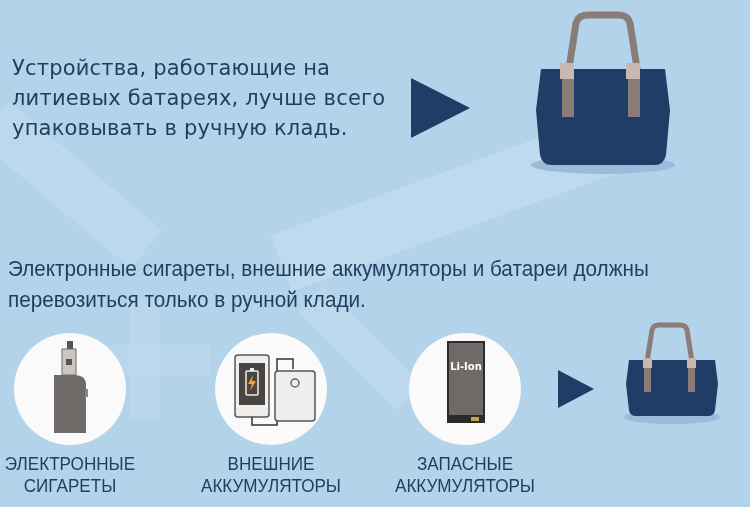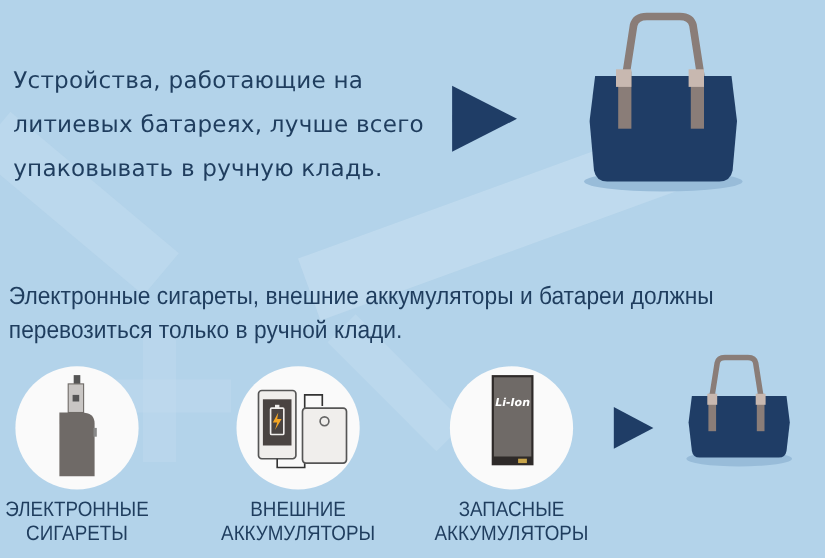--- a/index.html
+++ b/index.html
@@ -1,18 +1,18 @@
 <!DOCTYPE html>
 <html><head>
 <meta charset="utf-8">
 <style>
   html, body { margin:0; padding:0; }
   body { width:750px; height:507px; overflow:hidden; background:#b3d3ea; font-family:"DejaVu Sans", sans-serif; position:relative; }
   .bg-shape { position:absolute; background:#c4ddef; }
-  .intro { position:absolute; left:12px; top:53px; width:380px; font-size:21px; line-height:40px; color:#1f3d5e; letter-spacing:0.2px; }
+  .intro { position:absolute; left:12px; top:53px; width:380px; font-size:21px; line-height:30px; color:#1f3d5e; letter-spacing:0.2px; }
   .arrow { position:absolute; width:0; height:0; border-top-style:solid; border-bottom-style:solid; border-left-style:solid; border-top-color:transparent; border-bottom-color:transparent; }
   .arrow-big { left:411px; top:78px; border-top-width:30px; border-bottom-width:30px; border-left-width:59px; border-left-color:#1f3d66; }
   .arrow-small { left:558px; top:370px; border-top-width:19px; border-bottom-width:19px; border-left-width:36px; border-left-color:#1f3d66; }
   .bag { position:absolute; }
   .rules { position:absolute; left:8px; top:253px; width:740px; font-family:"Liberation Sans", sans-serif; font-size:22.5px; line-height:31px; color:#1f3d5e; transform:scaleX(0.92); transform-origin:left top; }
   .item { position:absolute; top:333px; width:180px; text-align:center; }
   .circle { width:112px; height:112px; border-radius:50%; background:#fafafa; margin:0 auto; position:relative; }
   .label { margin-top:8px; font-family:"Liberation Sans", sans-serif; font-size:19px; line-height:22px; color:#1f3d5e; text-transform:uppercase; transform:scaleX(0.9); }
 </style>
 </head>
@@ -75,21 +75,21 @@
   </div>
 </div>
 
 <div class="item" style="left:375px;">
   <div class="circle">
     <svg width="112" height="112" viewBox="0 0 112 112" style="position:absolute;left:0;top:0;">
       <rect x="38" y="8" width="38" height="82" fill="#2e2a29"></rect>
       <rect x="40" y="10" width="34" height="72" fill="#6f6a67"></rect>
       <rect x="62" y="84" width="8" height="4" fill="#c9a54a"></rect>
     </svg>
-    <div style="position:absolute;left:38px;top:28px;width:38px;text-align:center;font-size:10px;font-weight:bold;color:#fff;font-family:'DejaVu Sans',sans-serif;font-style:italic;">Li-Ion</div>
+    <div style="position:absolute;left:38px;top:28px;width:38px;text-align:center;font-size:10px;font-weight:bold;color:#fff;font-family:'DejaVu Sans',sans-serif;">Li-Ion</div>
   </div>
   <div class="label">
     <div>ЗАПАСНЫЕ</div>
     <div>АККУМУЛЯТОРЫ</div>
   </div>
 </div>
 
 <div class="arrow arrow-small"></div>
 
 <svg class="bag" style="left:622px;top:322px;" width="100" height="104" viewBox="0 0 100 104">

